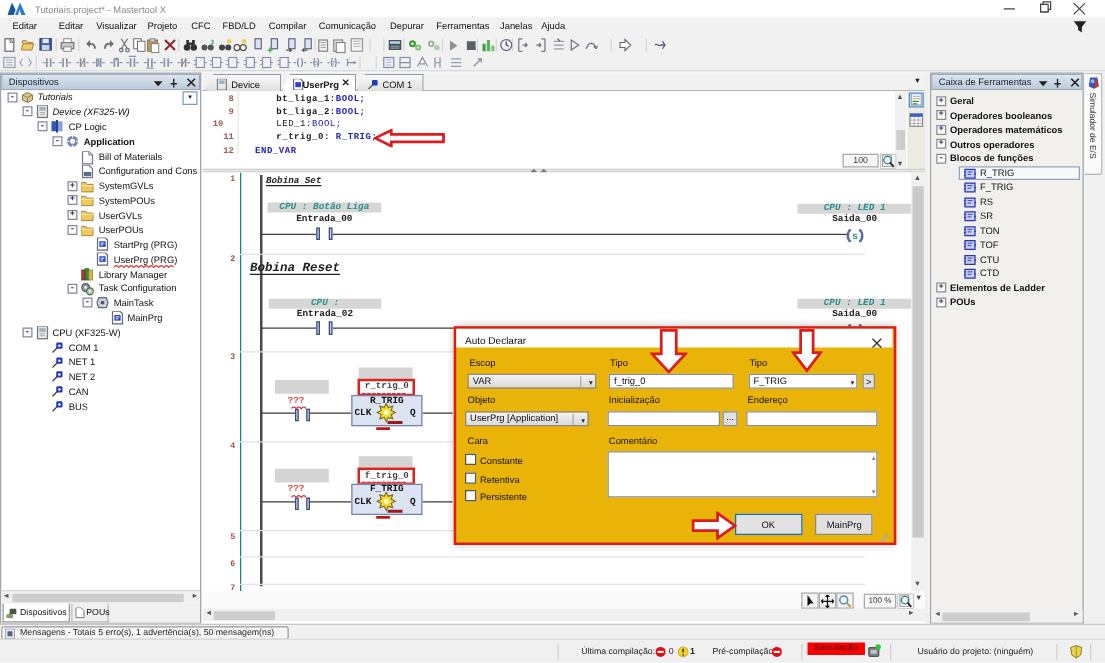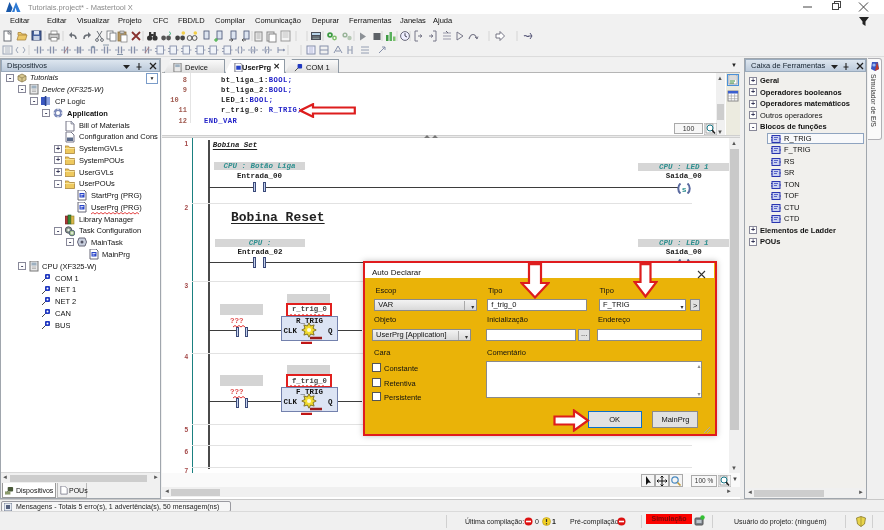--- a/index.html
+++ b/index.html
@@ -541,21 +541,21 @@
 </div>
 <div class="a" style="left:0;top:15px;width:578px;height:64px;background:#fff">
 <div class="a mono" style="left:0;top:2.8px;width:25px;text-align:right;font-size:7px;font-weight:bold;color:#a05a50">8</div>
 <div class="a mono" style="left:0;top:13px;width:25px;text-align:right;font-size:7px;font-weight:bold;color:#a05a50">9</div>
 <div class="a mono" style="left:0;top:23.2px;width:25px;text-align:center;font-size:7px;font-weight:bold;color:#a05a50">10</div>
 <div class="a mono" style="left:0;top:33.4px;width:25px;text-align:right;font-size:7px;font-weight:bold;color:#a05a50">11</div>
 <div class="a mono" style="left:0;top:43.7px;width:25px;text-align:right;font-size:7px;font-weight:bold;color:#a05a50">12</div>
 <div class="a" style="left:27.5px;top:0;width:1px;height:50px;background:#e4e4e4"></div>
 <div class="a mono" style="left:59px;top:2.8px;font-size:7.2px;letter-spacing:0.45px;font-weight:bold;color:#1c1c1c;white-space:pre">bt_liga_1<b1>:</b1><kw>BOOL;</kw></div>
 <div class="a mono" style="left:59px;top:13px;font-size:7.2px;letter-spacing:0.45px;font-weight:bold;color:#1c1c1c;white-space:pre">bt_liga_2<b1>:</b1><kw>BOOL;</kw></div>
-<div class="a mono" style="left:59px;top:23.2px;font-size:7.2px;letter-spacing:0.45px;font-weight:bold;color:#1c1c1c;white-space:pre">LED_1<b1>:</b1><kw>BOOL;</kw></div>
+<div class="a mono" style="left:59px;top:23.2px;font-size:7.2px;letter-spacing:0.45px;font-weight:normal;color:#1c1c1c;white-space:pre">LED_1<b1>:</b1><kw>BOOL;</kw></div>
 <div class="a mono" style="left:59px;top:33.4px;font-size:7.2px;letter-spacing:0.45px;font-weight:bold;color:#1c1c1c;white-space:pre">r_trig_0<b1>:</b1> <kw>R_TRIG;</kw></div>
 <div class="a mono" style="left:42px;top:43.7px;font-size:7.2px;letter-spacing:0.45px;font-weight:bold;color:#1c1c1c;white-space:pre"><kw>END_VAR</kw></div>
 <svg class="a" style="left:137px;top:29.5px" width="57" height="15" viewBox="0 0 57 15">
         <path d="M1.2,7.5 L14,1.2 L14,4.5 L55.8,4.5 L55.8,10.5 L14,10.5 L14,13.8 Z" fill="#fff" stroke="#dd1d1d" stroke-width="2.2"></path>
       </svg>
 <div class="a" style="left:554px;top:0;width:9px;height:64px;background:#f0f0f0">
         <div class="a" style="left:1px;top:2px;font-size:6px;color:#555">▲</div>
         <div class="a" style="left:1px;bottom:2px;font-size:6px;color:#555">▼</div>
         <div class="a" style="left:1px;top:31px;width:7px;height:16px;background:#cdcdcd"></div>
       </div>
@@ -607,21 +607,21 @@
       <div class="wire" style="left:104.4px;top:49px;width:411.6px"></div>
 <div class="a" style="left:91.1px;top:43.6px;width:3.4px;height:10.6px;background:#c5d2ec;border:1px solid #3b4a7a"></div>
       <div class="a" style="left:101px;top:43.6px;width:3.4px;height:10.6px;background:#c5d2ec;border:1px solid #3b4a7a"></div>
 <div class="lbl" style="left:476.3px;top:24.5px;width:90.9px;height:8.1px;line-height:8.1px">CPU : LED 1</div>
 <div class="opnd" style="left:476.3px;top:34.3px;width:90.9px">Saida_00</div>
 <svg class="a" style="left:514px;top:44.5px" width="16" height="11" viewBox="0 0 16 11">
         <path d="M4.5,0.5 C1.5,3 1.5,8 4.5,10.5" fill="none" stroke="#5a6aa0" stroke-width="2"></path>
         <path d="M11.5,0.5 C14.5,3 14.5,8 11.5,10.5" fill="none" stroke="#5a6aa0" stroke-width="2"></path>
         <text x="5.7" y="8.5" font-family="Liberation Mono" font-weight="bold" font-size="8" fill="#2e8f8f">s</text>
       </svg>
-<div class="a mono" style="left:69px;top:72px;font-weight:bold;font-size:13px;color:#222;text-decoration:underline;text-underline-offset:1.5px">Bobina Reset</div>
+<div class="a mono" style="left:38px;top:72px;font-weight:bold;font-style:italic;font-size:10px;color:#222;text-decoration:underline;text-underline-offset:1.5px">Bobina Reset</div>
 <div class="lbl" style="left:53px;top:100.5px;width:90px;height:8.5px;line-height:8.5px">CPU :</div>
 <div class="opnd" style="left:53px;top:110.4px;width:90px">Entrada_02</div>
 <div class="wire" style="left:46.5px;top:124px;width:44.599999999999994px"></div>
       <div class="wire" style="left:104.4px;top:124px;width:411.6px"></div>
 <div class="a" style="left:91.1px;top:119.2px;width:3.4px;height:10.6px;background:#c5d2ec;border:1px solid #3b4a7a"></div>
       <div class="a" style="left:101px;top:119.2px;width:3.4px;height:10.6px;background:#c5d2ec;border:1px solid #3b4a7a"></div>
 <div class="lbl" style="left:476.3px;top:100.5px;width:90.9px;height:8.1px;line-height:8.1px">CPU : LED 1</div>
 <div class="opnd" style="left:476.3px;top:110.3px;width:90.9px">Saida_00</div>
 <svg class="a" style="left:514px;top:120.5px" width="16" height="11" viewBox="0 0 16 11">
         <path d="M4.5,0.5 C1.5,3 1.5,8 4.5,10.5" fill="none" stroke="#5a6aa0" stroke-width="2"></path>
@@ -718,21 +718,21 @@
         <path d="M15,1 v4 M12.5,5 h5 M15,5 v3" stroke="#222" stroke-width="1.1" fill="none"></path>
         <path d="M26,1 l6,6 M32,1 l-6,6" stroke="#222" stroke-width="1.3"></path>
       </svg></div>
 <div class="exp" style="left:4px;top:17.5px">+</div>
 <div class="a" style="left:15px;top:17.2px;font-weight:bold;font-size:7.5px;white-space:nowrap">Geral</div>
 <div class="exp" style="left:4px;top:29.0px">+</div>
 <div class="a" style="left:15px;top:28.7px;font-weight:bold;font-size:7.5px;white-space:nowrap">Operadores booleanos</div>
 <div class="exp" style="left:4px;top:40.5px">+</div>
 <div class="a" style="left:15px;top:40.2px;font-weight:bold;font-size:7.5px;white-space:nowrap">Operadores matemáticos</div>
 <div class="exp" style="left:4px;top:52.0px">+</div>
-<div class="a" style="left:15px;top:51.7px;font-weight:normal;font-size:7.5px;white-space:nowrap">Outros operadores</div>
+<div class="a" style="left:15px;top:51.7px;font-weight:bold;font-size:7.5px;white-space:nowrap">Outros operadores</div>
 <div class="exp" style="left:4px;top:63.5px">-</div>
 <div class="a" style="left:15px;top:63.2px;font-weight:bold;font-size:7.5px;white-space:nowrap">Blocos de funções</div>
 <div class="exp" style="left:4px;top:167.0px">+</div>
 <div class="a" style="left:15px;top:166.7px;font-weight:bold;font-size:7.5px;white-space:nowrap">Elementos de Ladder</div>
 <div class="exp" style="left:4px;top:178.5px">+</div>
 <div class="a" style="left:15px;top:178.2px;font-weight:bold;font-size:7.5px;white-space:nowrap">POUs</div>
 <div class="a" style="left:22px;top:74.2px;width:97px;height:11px;background:#f8f9fb;border:1px solid #8fa4c0"></div>
 <svg class="a" style="left:26px;top:74.5px" width="10" height="10" viewBox="0 0 10 10">
       <rect x="1" y="1.5" width="8" height="7" fill="#c8d0f0" stroke="#2a35b0" stroke-width="1"></rect>
       <path d="M0,3.5 h1.5 M0,6 h1.5 M8.5,5 h1.5" stroke="#2a35b0" stroke-width="1"></path>

